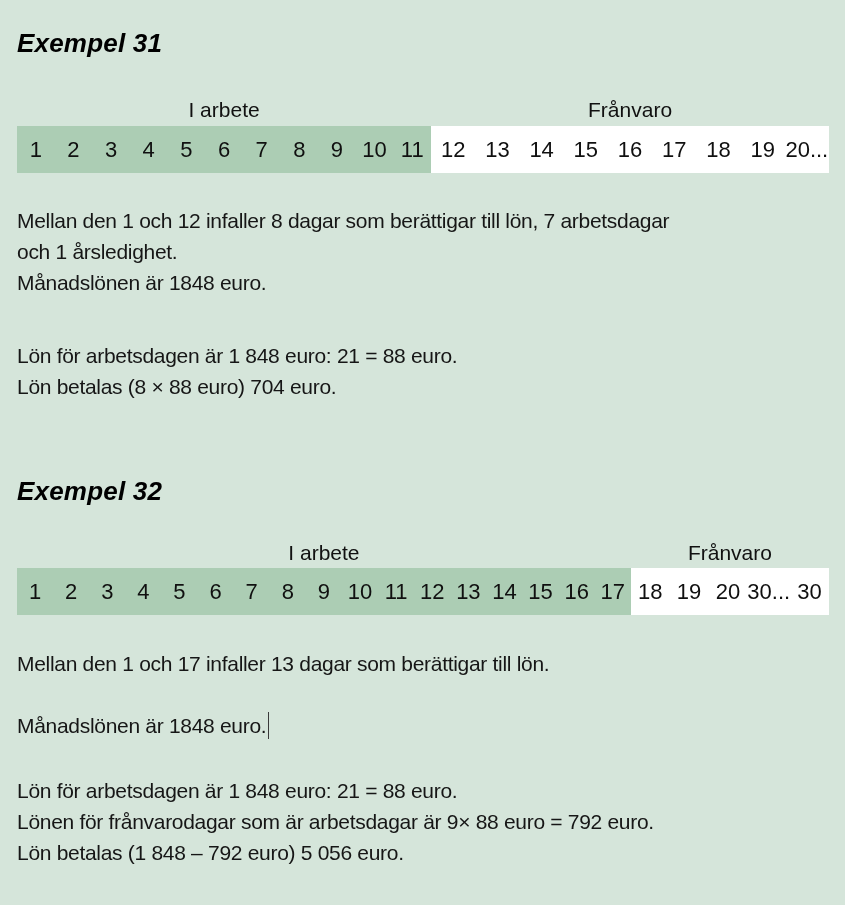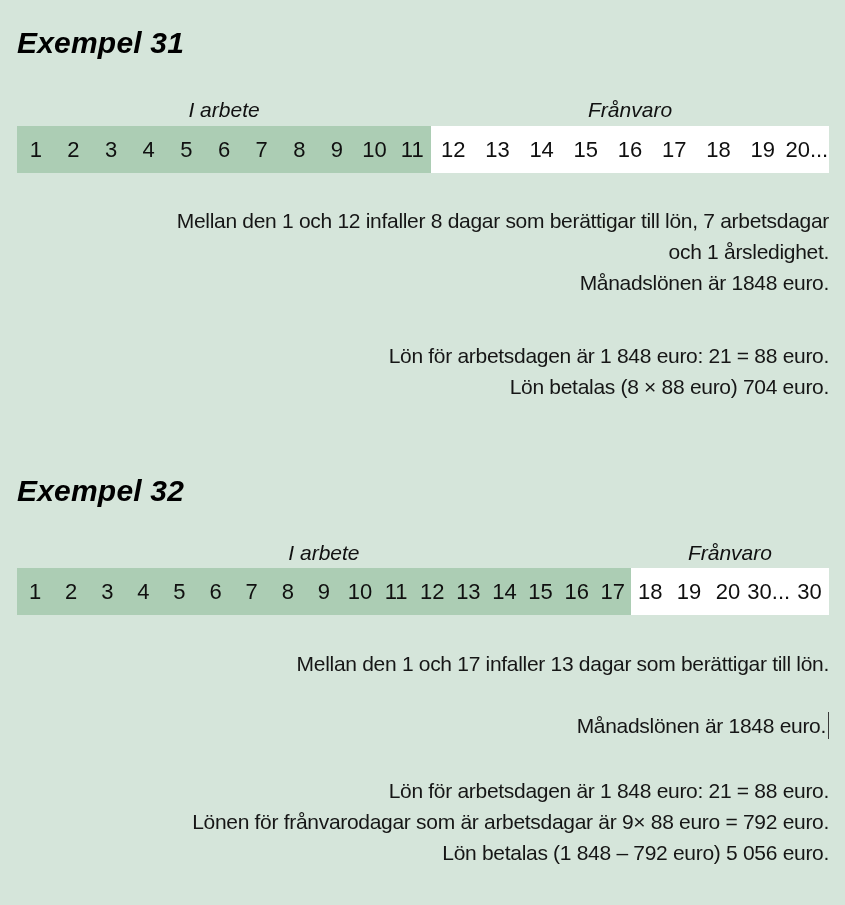--- a/index.html
+++ b/index.html
@@ -12,39 +12,38 @@
     background: #d5e5da;
     font-family: "Liberation Sans", "DejaVu Sans", sans-serif;
     color: #161616;
   }
   .doc {
     width: 845px;
     height: 905px;
     padding: 30px 16px 0 17px;
   }
   .ex-title {
-    font-size: 30px;
+    font-size: 26px;
     line-height: 26px;
     font-weight: bold;
     font-style: italic;
     color: #000;
     letter-spacing: 0.2px;
   }
   .title-32 { margin-top: 76px; }
 
   
   .strip-labels {
     display: flex;
     width: 812px;
     margin-top: 41px;
     line-height: 26px;
   }
   .strip-labels.second { margin-top: 36px; }
   .seg-label {
-    font-style: italic;
     font-size: 21px;
     text-align: center;
     color: #111;
   }
 
   
   .strip {
     display: flex;
     width: 812px;
     height: 47px;
@@ -72,21 +71,21 @@
   .split-2 .part-a { width: 75.6%; }
   .split-2 .part-b { width: 24.4%; }
 
   
   .para {
     font-size: 21px;
     line-height: 31px;
     letter-spacing: -0.3px;
     color: #161616;
   }
-  .para .line { display: block; text-align: right; }
+  .para .line { display: block; }
   .p-ex31-1 { margin-top: 32px; }
   .p-ex31-2 { margin-top: 42px; }
   .p-ex32-1 { margin-top: 33px; }
   .p-ex32-2 { margin-top: 31px; }
   .p-ex32-3 { margin-top: 34px; }
 
   .caret {
     display: inline-block;
     width: 1px;
     height: 27px;

